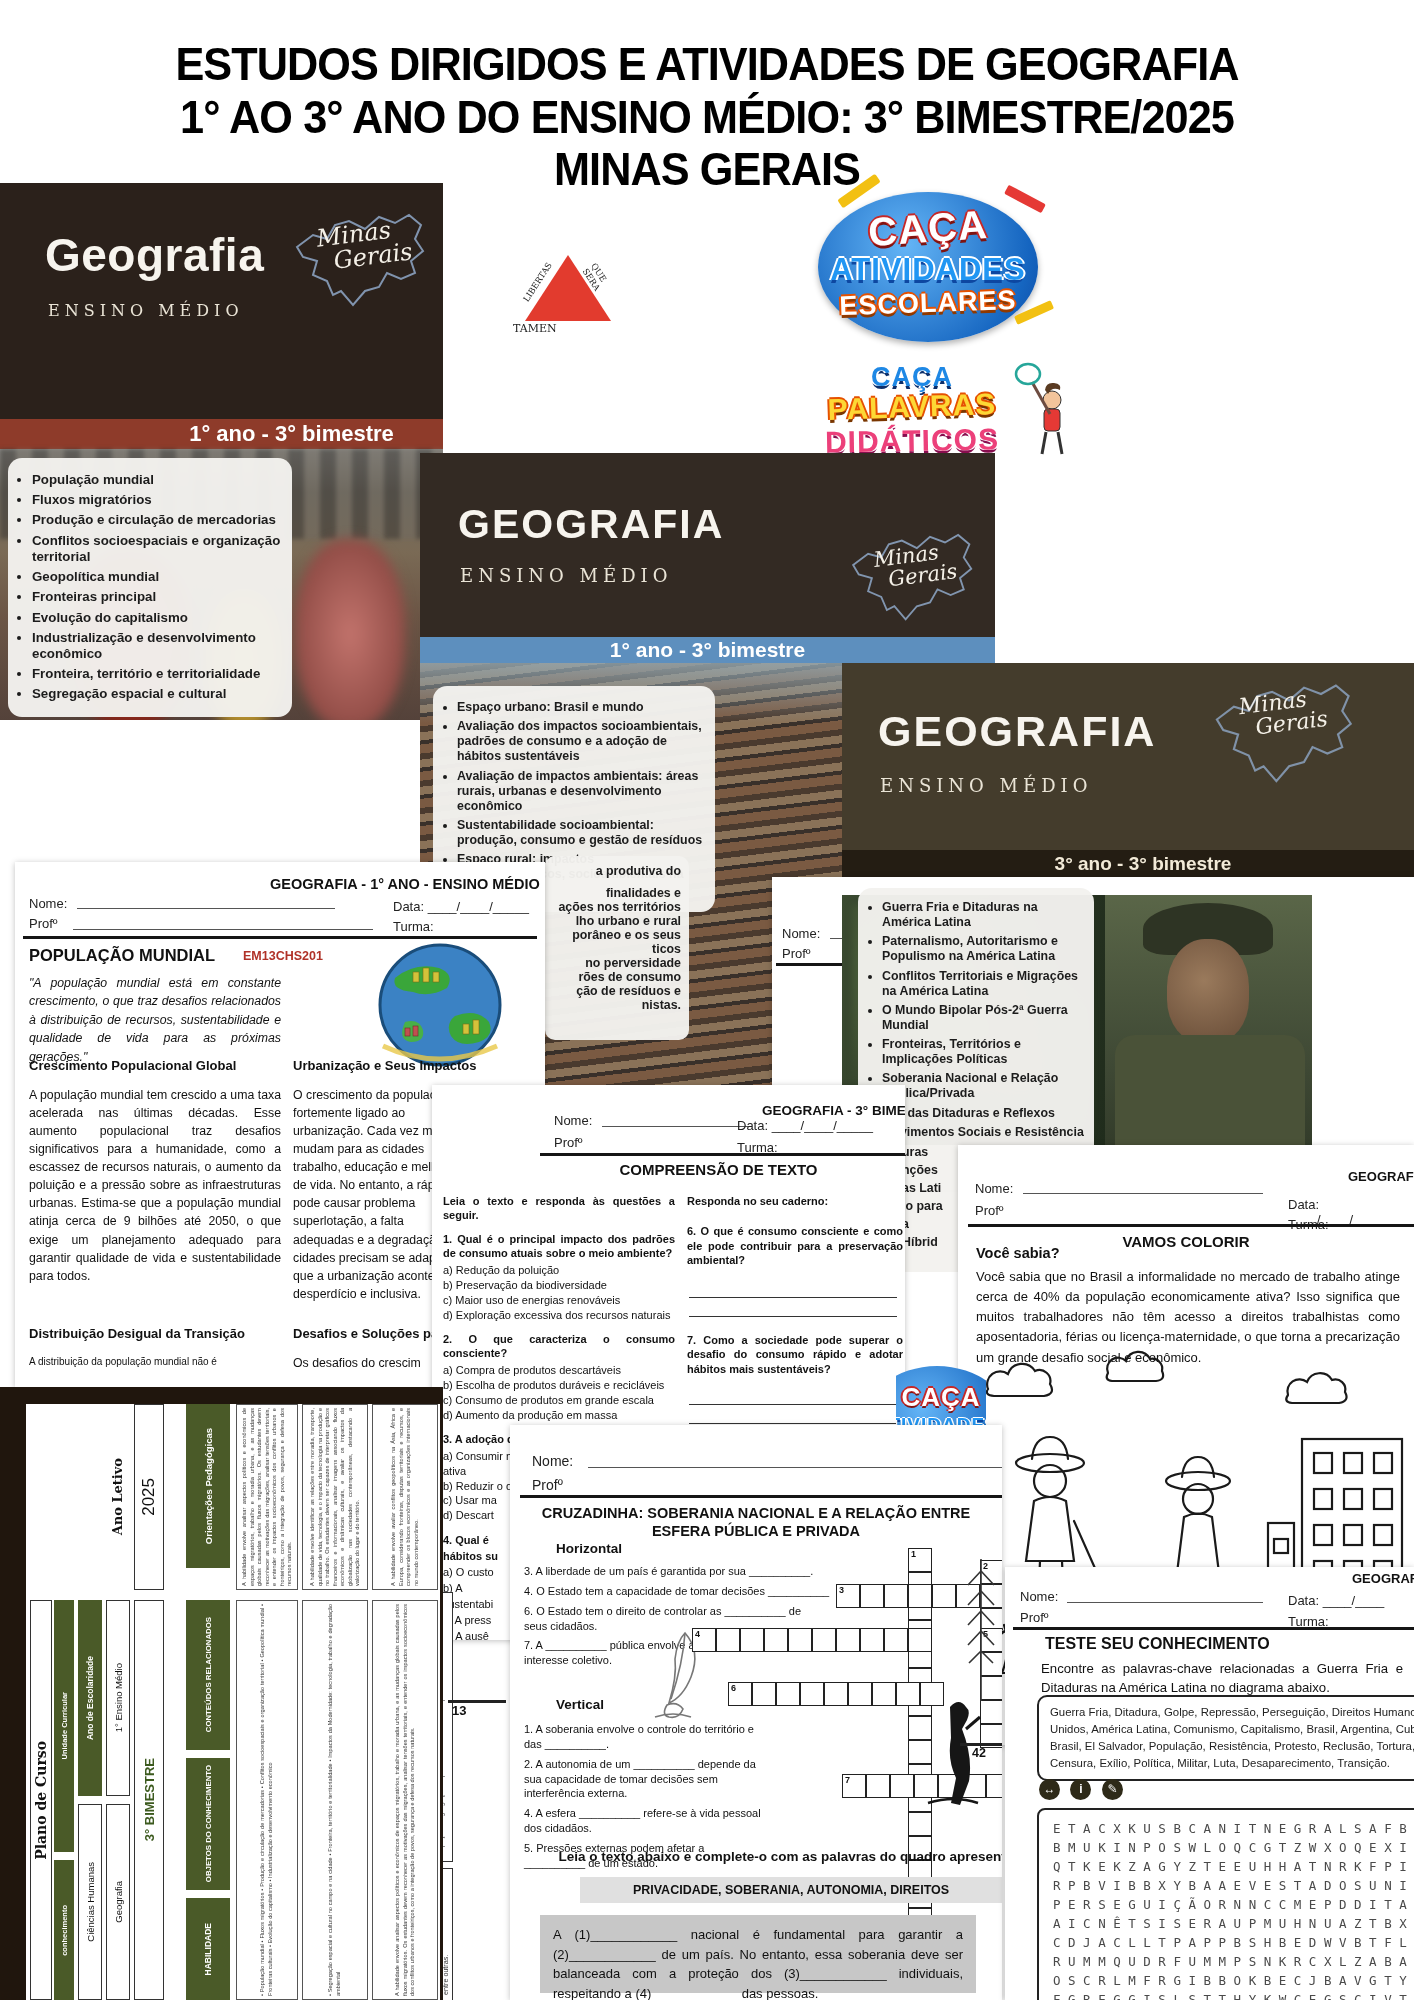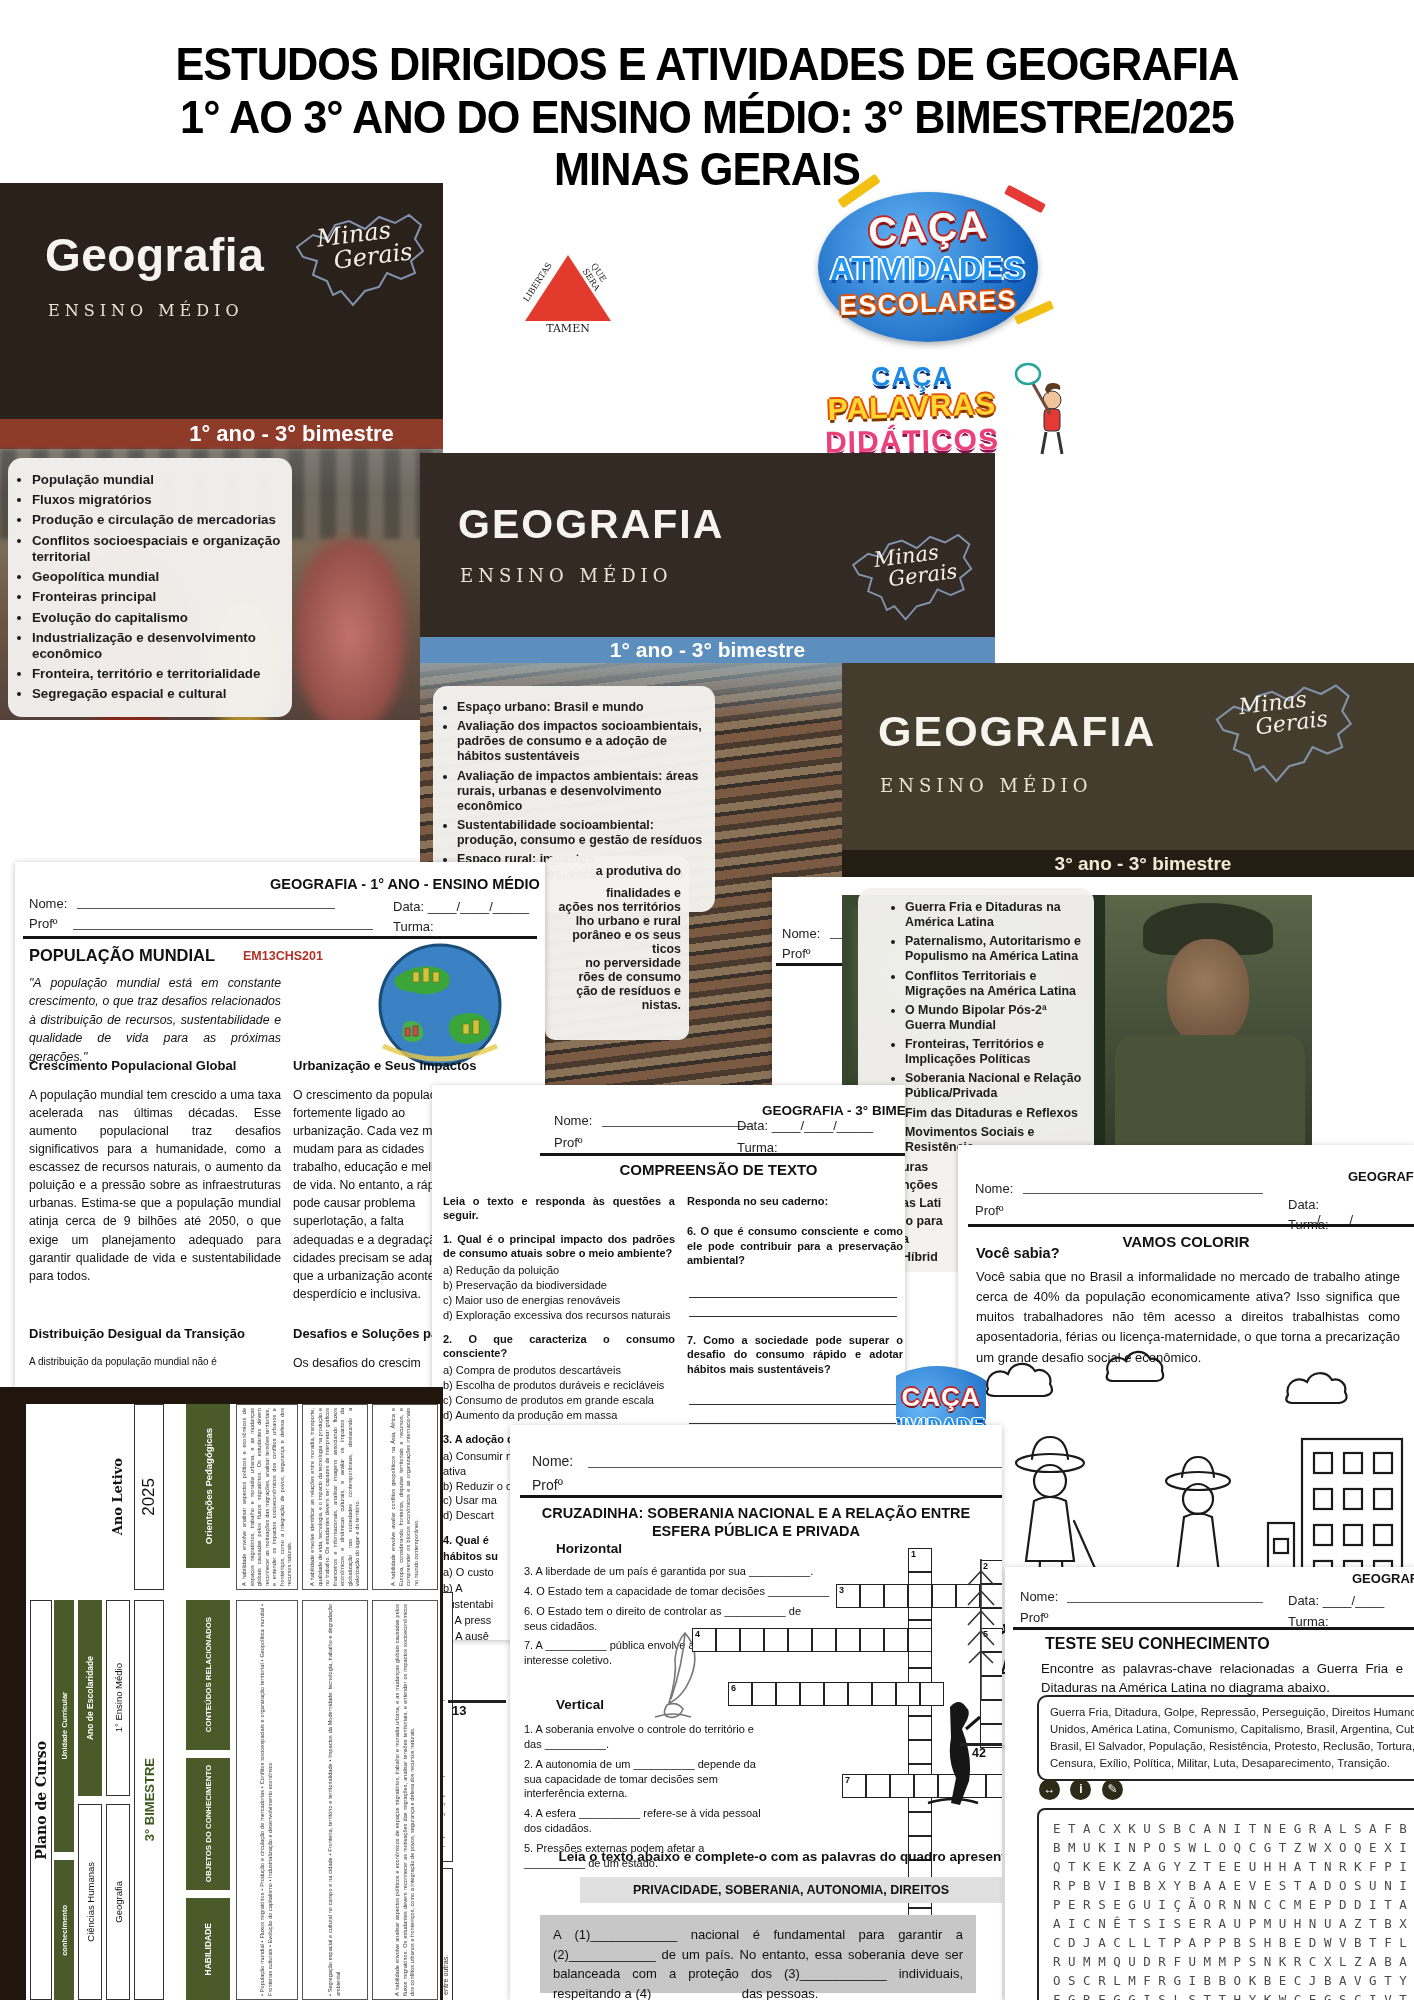--- a/index.html
+++ b/index.html
@@ -77,21 +77,21 @@
       </ul>
     </div>
   </div>
 
   <div class="abs" style="left:513px;top:243px;width:110px;height:95px;">
     <svg width="110" height="95" viewBox="0 0 110 95">
       <polygon points="55,12 98,78 12,78" fill="#e23b2e"></polygon>
     </svg>
     <div style="position:absolute;left:2px;top:34px;transform:rotate(-57deg);font-size:8.5px;font-family:'DejaVu Serif',serif;color:#222;">LIBERTAS</div>
     <div style="position:absolute;left:66px;top:32px;transform:rotate(57deg);font-size:8.5px;font-family:'DejaVu Serif',serif;color:#222;">QUE SERA</div>
-    <div style="position:absolute;left:0;top:79px;width:110px;text-align:center;font-size:11px;font-family:'DejaVu Serif',serif;color:#222;">TAMEN</div>
+    <div style="position:absolute;left:0;top:79px;width:110px;text-align:left;font-size:11px;font-family:'DejaVu Serif',serif;color:#222;">TAMEN</div>
   </div>
 
   <div class="abs" style="left:808px;top:188px;width:240px;height:160px;">
     <div class="abs" style="left:10px;top:4px;width:220px;height:150px;border-radius:50%;background:radial-gradient(circle at 40% 35%,#64b5f6,#1565c0 75%,#0d47a1);box-shadow:0 3px 6px rgba(0,0,0,.3);"></div>
     <div class="abs" style="left:28px;top:-2px;width:46px;height:10px;background:#f2c012;transform:rotate(-35deg);border-radius:2px;"></div>
     <div class="abs" style="left:196px;top:6px;width:42px;height:10px;background:#e53935;transform:rotate(28deg);border-radius:2px;"></div>
     <div class="abs" style="left:206px;top:120px;width:40px;height:9px;background:#f2c012;transform:rotate(-24deg);border-radius:2px;"></div>
     <div class="abs outline3d" style="left:0;top:18px;width:240px;text-align:center;font-size:40px;color:#fff;transform:rotate(-4deg);text-shadow:-2px 0 #c62828,2px 0 #c62828,0 -2px #c62828,0 3px #7f1410;">CAÇA</div>
     <div class="abs outline3d" style="left:0;top:64px;width:240px;text-align:center;font-size:31px;color:#2196f3;text-shadow:-2px 0 #fff,2px 0 #fff,0 -2px #fff,0 3px #0d47a1;">ATIVIDADES</div>
     <div class="abs outline3d" style="left:0;top:100px;width:240px;text-align:center;font-size:27px;color:#fff;transform:rotate(-2deg);text-shadow:-2px 0 #e65100,2px 0 #e65100,0 -2px #e65100,0 3px #8f3900;">ESCOLARES</div>
@@ -181,21 +181,21 @@
   <div class="abs" style="left:842px;top:895px;width:263px;height:250px;background:linear-gradient(100deg,#3a4a30,#2a3624 55%,#202c1c);z-index:6;">
     <div class="abs" style="left:10px;top:10px;width:240px;height:230px;background:radial-gradient(circle at 30% 30%,rgba(110,140,80,.5),transparent 60%),radial-gradient(circle at 70% 70%,rgba(90,120,70,.45),transparent 55%);filter:blur(3px);"></div>
   </div>
   <div class="abs" style="left:1105px;top:895px;width:207px;height:250px;background:linear-gradient(#5a6648,#3e4834 70%,#333c2a);overflow:hidden;z-index:6;">
     <div class="abs" style="left:38px;top:8px;width:130px;height:52px;background:#2e3424;border-radius:50% 50% 20% 20%;"></div>
     <div class="abs" style="left:62px;top:44px;width:82px;height:104px;background:radial-gradient(circle at 45% 40%,#9a7a5c,#6e523c 85%);border-radius:46% 46% 42% 42%;"></div>
     <div class="abs" style="left:10px;top:140px;width:190px;height:110px;background:#4a5238;border-radius:20px 20px 0 0;"></div>
   </div>
 
   <div class="card" style="left:858px;top:888px;width:236px;height:384px;font-size:12.4px;z-index:7;">
-    <ul style="padding:8px 8px 0 24px;margin-left:23px;">
+    <ul style="padding:8px 8px 0 24px;">
       <li>Guerra Fria e Ditaduras na América Latina</li>
       <li>Paternalismo, Autoritarismo e Populismo na América Latina</li>
       <li>Conflitos Territoriais e Migrações na América Latina</li>
       <li>O Mundo Bipolar Pós-2ª Guerra Mundial</li>
       <li>Fronteiras, Territórios e Implicações Políticas</li>
       <li>Soberania Nacional e Relação Pública/Privada</li>
       <li>Fim das Ditaduras e Reflexos</li>
       <li>Movimentos Sociais e Resistência</li>
     </ul>
     <div style="font-weight:bold;padding-left:44px;line-height:1.45;">

